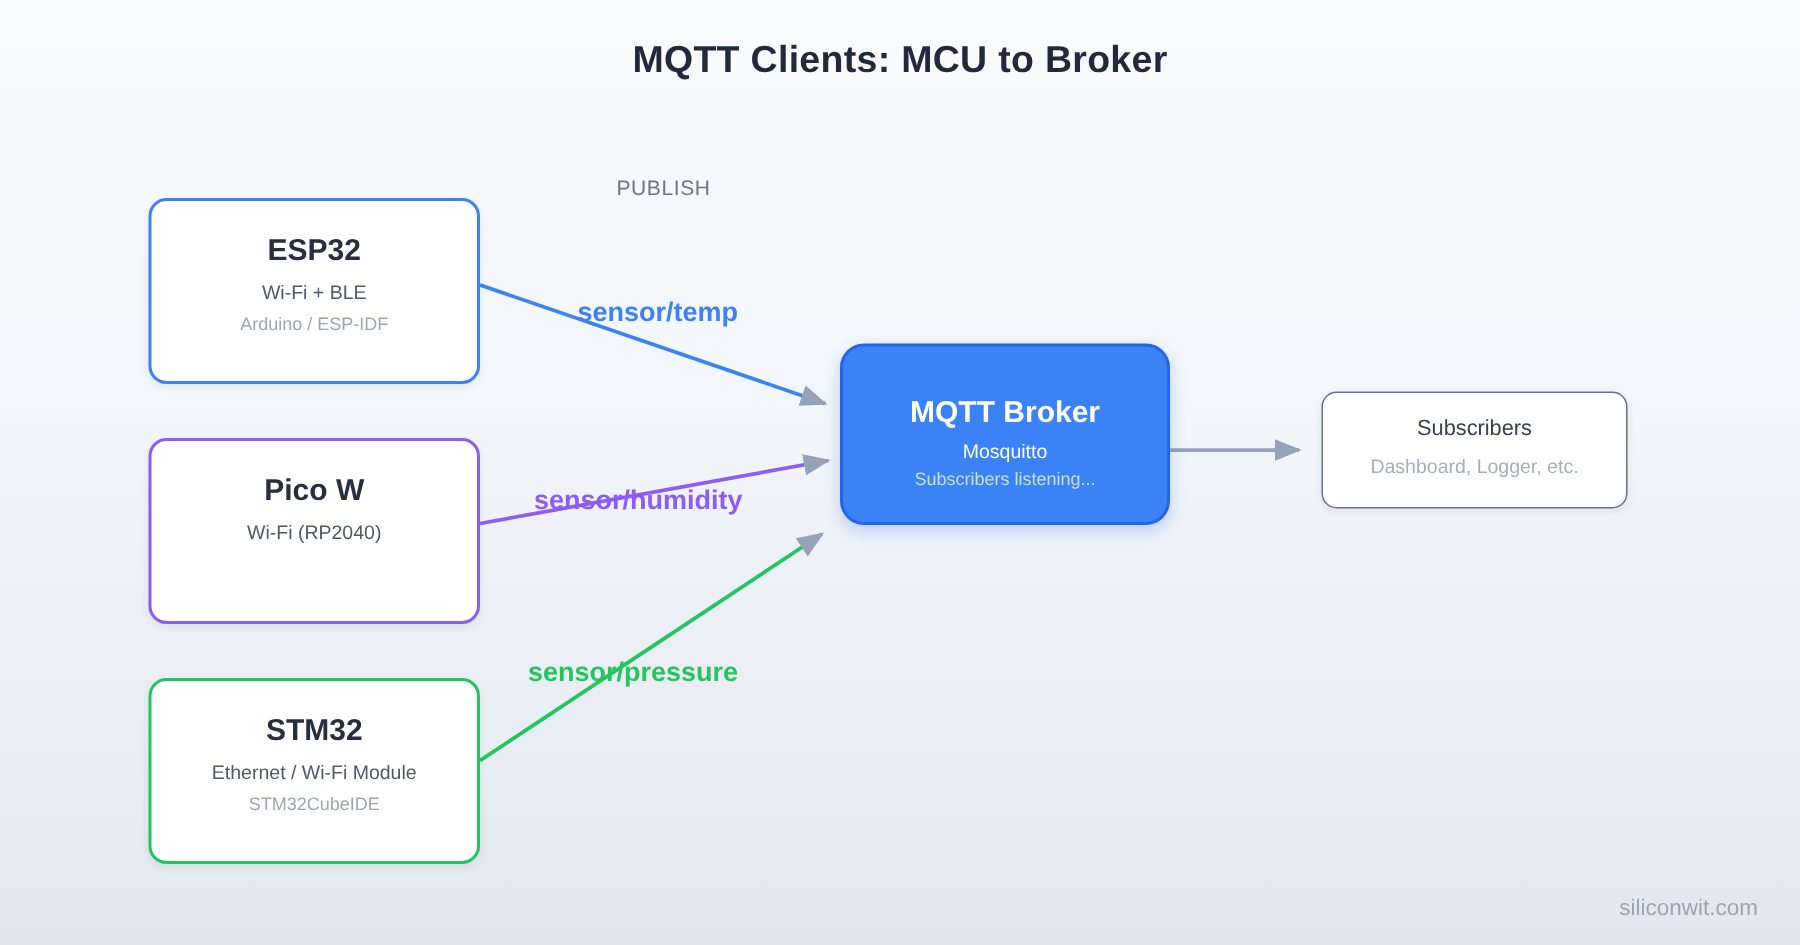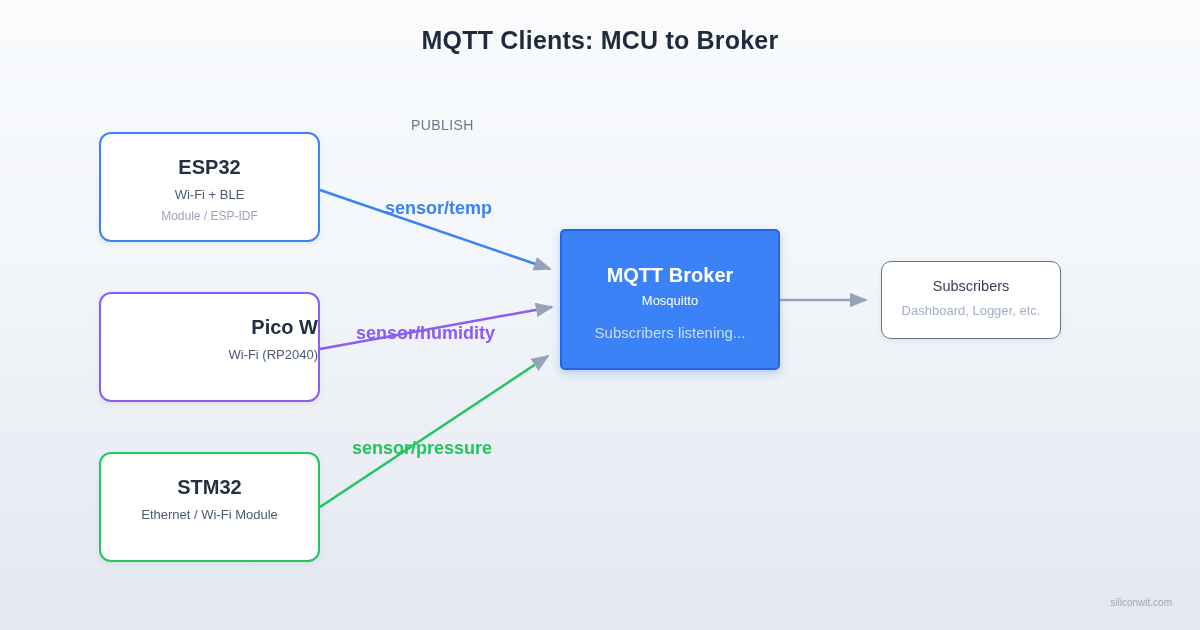--- a/index.html
+++ b/index.html
@@ -36,21 +36,21 @@
   .node {
     position: absolute;
     box-sizing: border-box;
     background: #ffffff;
     text-align: center;
     box-shadow: 0 2px 6px rgba(30, 41, 59, 0.07);
   }
   .client {
     left: 99px;
     width: 221px;
-    height: 110px;
+    height: 124px;
     border: 2px solid #888;
     border-radius: 12px;
   }
   .client-esp32 { top: 132px; }
   .client-picow { top: 292px; }
   .client-stm32 { top: 452px; }
   .client-name {
     margin-top: 22px;
     font-size: 20px;
     font-weight: 700;
@@ -61,44 +61,44 @@
     font-size: 13px;
     color: #4b5a6e;
   }
   .client-detail {
     margin-top: 7px;
     font-size: 12px;
     color: #9aa6b8;
   }
   .broker {
     left: 560px; top: 229px;
-    width: 220px; height: 141px;
+    width: 220px; height: 121px;
     border: 2px solid #2563eb;
-    border-radius: 5px;
+    border-radius: 16px;
     box-shadow: 0 4px 10px rgba(37, 99, 235, 0.25);
   }
   .broker-name {
     margin-top: 33px;
     font-size: 20px;
     font-weight: 700;
     color: #ffffff;
   }
   .broker-sub {
     margin-top: 6px;
     font-size: 13px;
     color: #ffffff;
   }
   .broker-status {
-    margin-top: 16px;
-    font-size: 15px;
+    margin-top: 4px;
+    font-size: 12px;
     color: rgba(255, 255, 255, 0.72);
   }
   .subscribers {
     left: 881px; top: 261px;
-    width: 180px; height: 78px;
+    width: 204px; height: 78px;
     border: 1.5px solid #64748b;
     border-radius: 10px;
   }
   .subscribers-name {
     margin-top: 16px;
     font-size: 14.5px;
     color: #334155;
   }
   .subscribers-sub {
     margin-top: 9px;
@@ -109,21 +109,21 @@
     position: absolute;
     font-size: 18px;
     font-weight: 700;
   }
   .edge-label-temp     { left: 385px; top: 198px; }
   .edge-label-humidity { left: 356px; top: 323px; }
   .edge-label-pressure { left: 352px; top: 438px; }
   .footer-credit {
     position: absolute;
     right: 28px; top: 597px;
-    font-size: 10px;
+    font-size: 15px;
     color: #9aa5b8;
   }
 </style>
 </head>
 <body>
 
 <div class="canvas">
 
   <svg class="edges-svg" width="1200" height="630" viewBox="0 0 1200 630">
     <defs>
@@ -136,31 +136,32 @@
     <line x1="320" y1="507" x2="548" y2="356" stroke-width="2.5" marker-end="url(#arrowhead)" stroke="#22c55e"></line>
     <line x1="780" y1="300" x2="866" y2="300" stroke-width="2.5" marker-end="url(#arrowhead)" stroke="#94a3b8"></line>
   </svg>
 
   <div class="diagram-title">MQTT Clients: MCU to Broker</div>
   <div class="publish-label">PUBLISH</div>
 
   <div class="node client client-esp32" style="border-color: rgb(59, 130, 246);">
     <div class="client-name">ESP32</div>
     <div class="client-sub">Wi-Fi + BLE</div>
-    <div class="client-detail">Module / ESP-IDF</div>
+    <div class="client-detail">Arduino / ESP-IDF</div>
   </div>
 
-  <div class="node client client-picow" style="border-color: rgb(139, 92, 246); text-align: right;">
+  <div class="node client client-picow" style="border-color: rgb(139, 92, 246);">
     <div class="client-name">Pico W</div>
     <div class="client-sub">Wi-Fi (RP2040)</div>
   </div>
 
   <div class="node client client-stm32" style="border-color: rgb(34, 197, 94);">
     <div class="client-name">STM32</div>
     <div class="client-sub">Ethernet / Wi-Fi Module</div>
+    <div class="client-detail">STM32CubeIDE</div>
   </div>
 
   <div class="node broker" style="background-color: rgb(59, 130, 246); border-color: rgb(37, 99, 235);">
     <div class="broker-name">MQTT Broker</div>
     <div class="broker-sub">Mosquitto</div>
     <div class="broker-status">Subscribers listening...</div>
   </div>
 
   <div class="node subscribers">
     <div class="subscribers-name">Subscribers</div>

